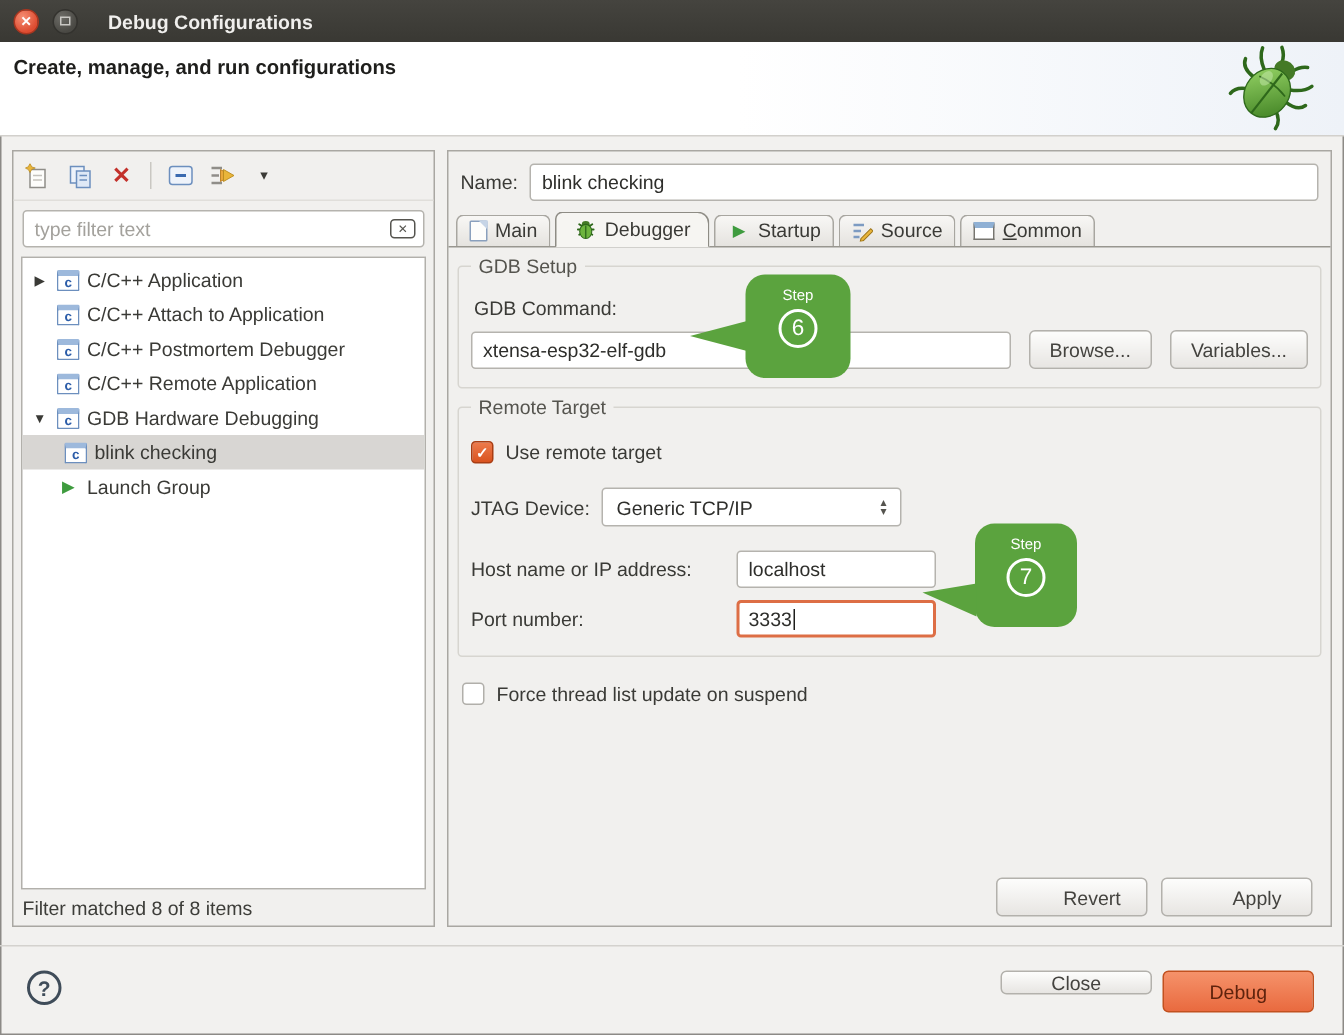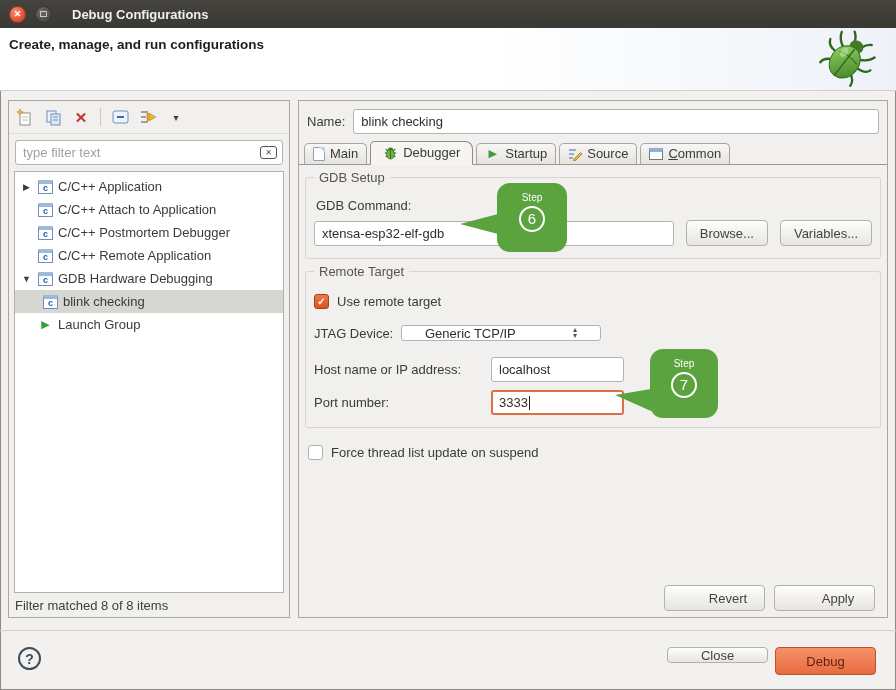--- a/index.html
+++ b/index.html
@@ -100,22 +100,22 @@
   .btn-wide { min-width:101px;padding-left:40px; }
 
   .rt-row { display:flex; align-items:center; margin-top:13px; }
   .checkbox { width:15px; height:15px; border-radius:3px; margin-right:8px; flex:0 0 auto;
               display:flex; align-items:center; justify-content:center; }
   .checkbox.checked { background:linear-gradient(#ed7b4c,#d9531f); border:1px solid #a93d13;
                       color:#fff; font-size:10px; font-weight:bold; }
   .checkbox.unchecked { background:#fff; border:1px solid #b1afaa; }
   .lbl-jtag { width:87px; flex:0 0 auto; }
   .lbl-host { width:177px; flex:0 0 auto; }
-  .combo { width:200px; height:16px; background:#fff; border:1px solid #b5b3ae; border-radius:3px;
-           display:flex; align-items:center; padding:0 23px; }
+  .combo { width:200px; height:26px; background:#fff; border:1px solid #b5b3ae; border-radius:3px;
+           display:flex; align-items:center; padding:0 9px; }
   .combo .combo-value { flex:1; color:#2e2e2b; }
   .spinner { display:flex; flex-direction:column; align-items:center; line-height:6px;
              font-size:8px; color:#55544f; }
   .small-input { width:133px; height:25px; border:1px solid #b5b3ae; border-radius:3px; padding:0 7px;
                  font:13px "Liberation Sans",sans-serif; background:#fff; outline:none; color:#2e2e2b; }
   .port-field { width:133px; height:25px; border:2px solid #dd6e45; border-radius:3px; background:#fff;
                 display:flex; align-items:center; padding:0 6px; color:#2e2e2b; }
   .caret { width:1px; height:14px; background:#1e1e1c; margin-left:1px; }
 
   .force-row { display:flex; align-items:center; margin:17px 0 0 9px; }

